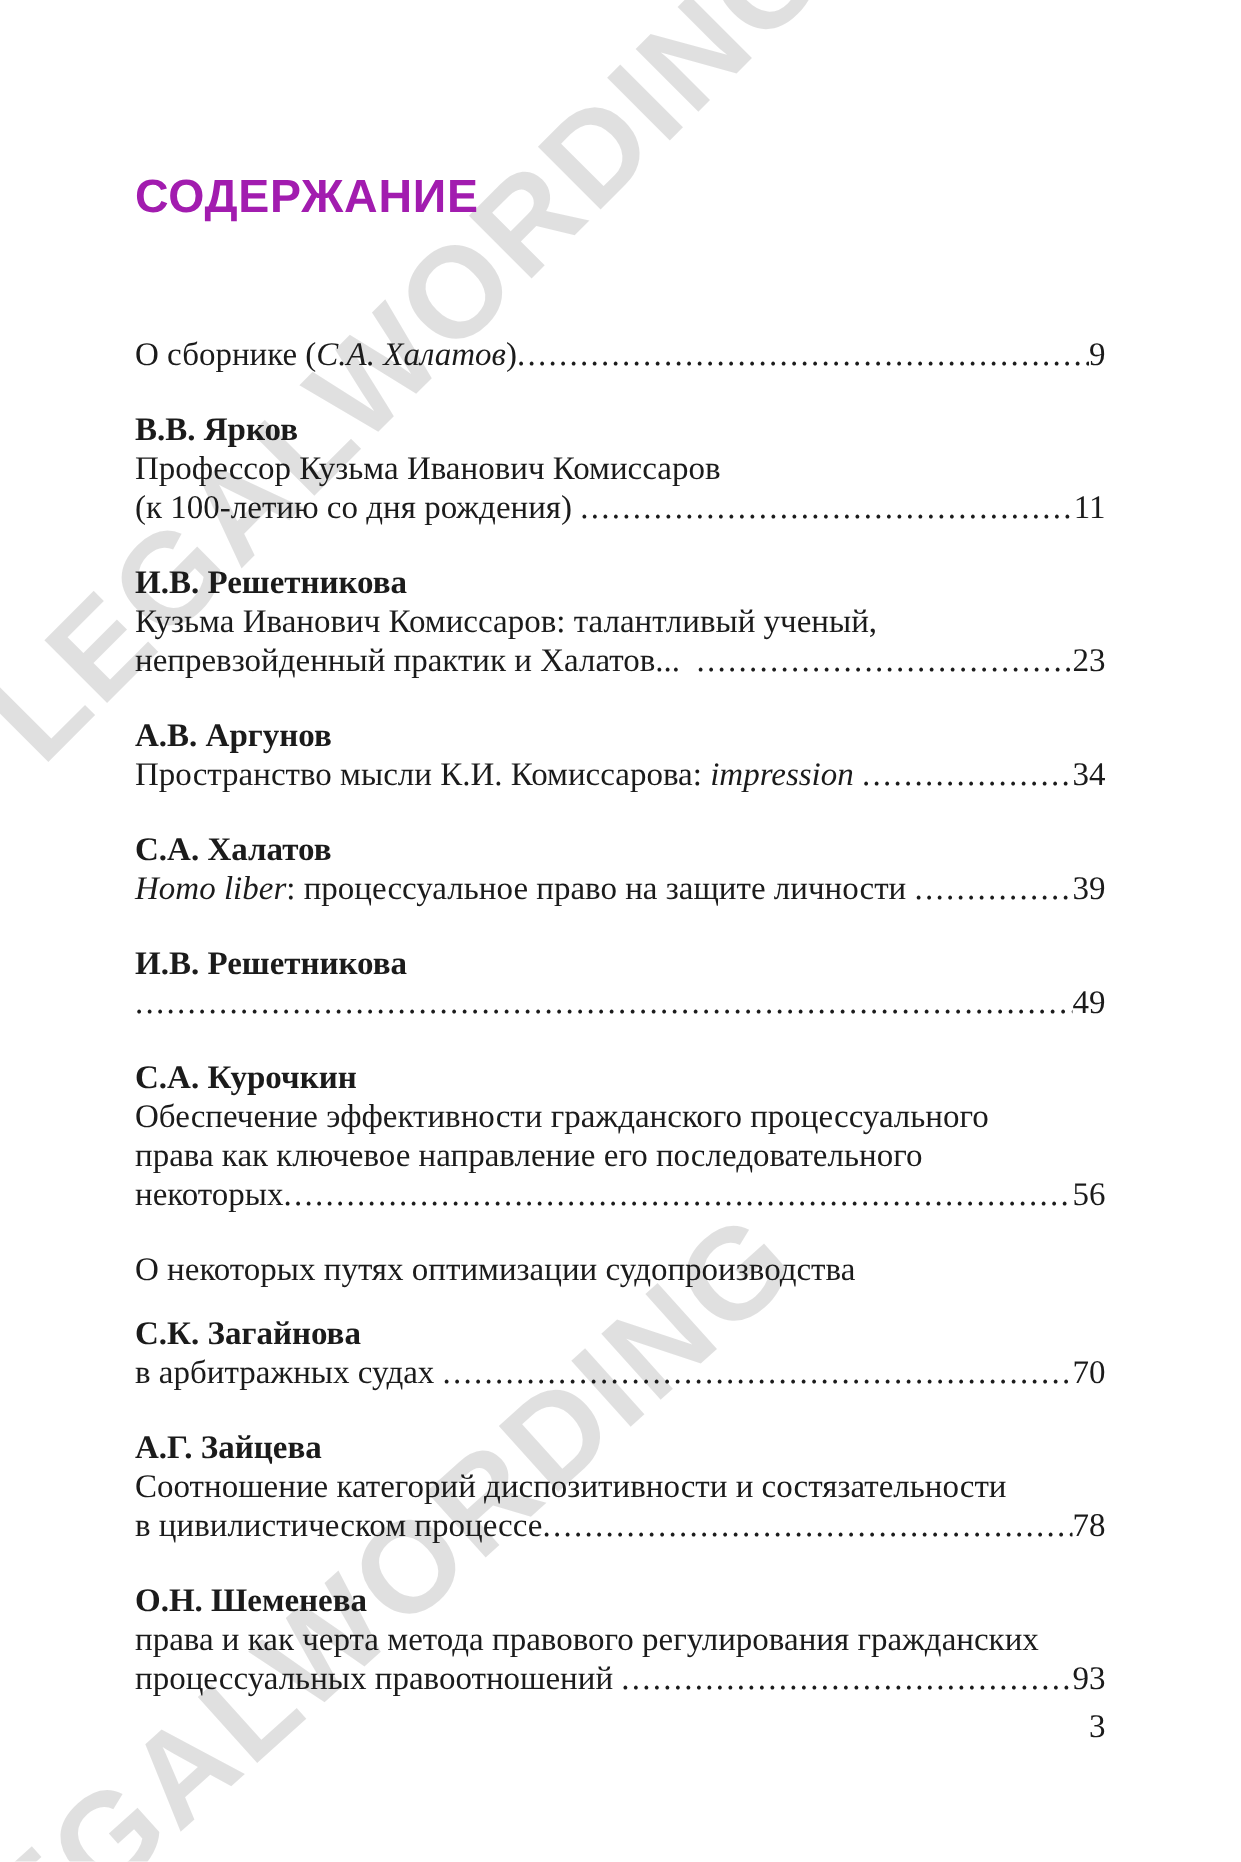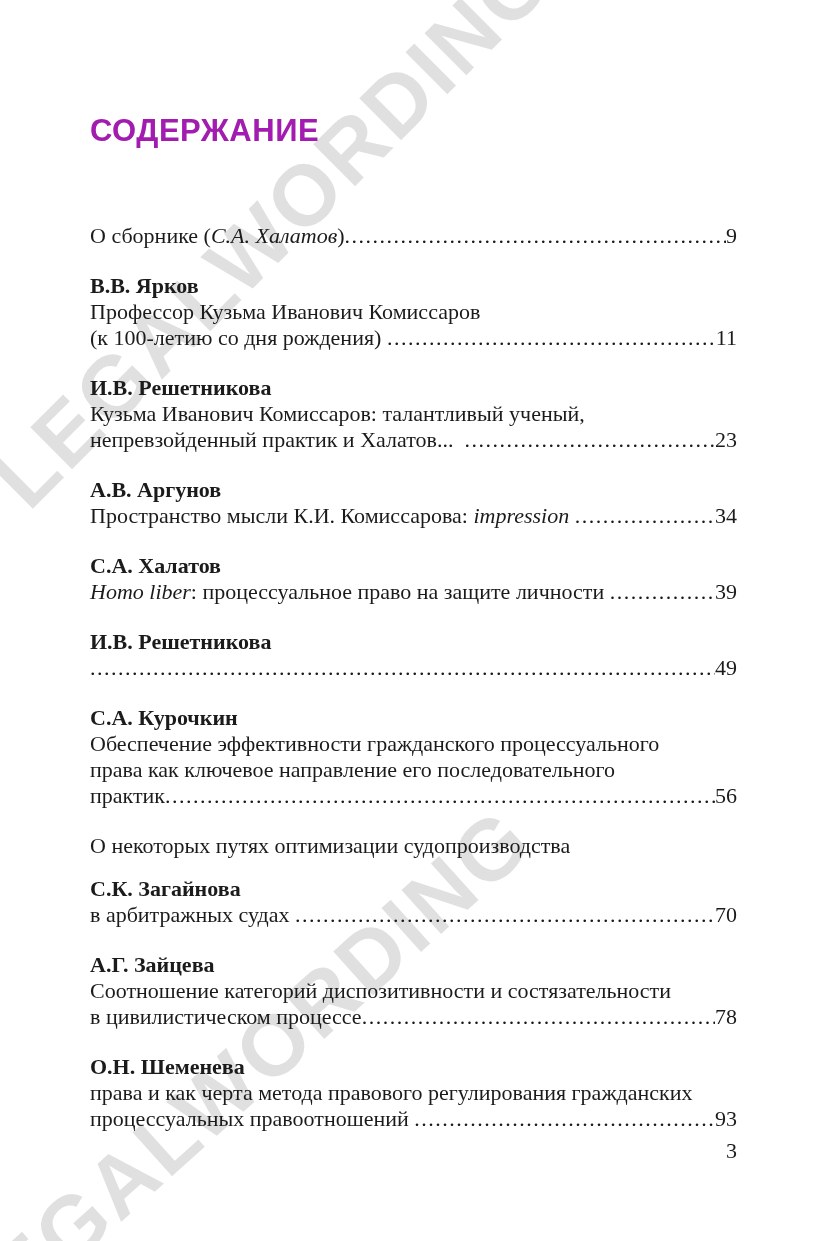--- a/index.html
+++ b/index.html
@@ -140,21 +140,21 @@
           <span class="leader"></span>
           <span class="pg">49</span>
         </p>
       </section>
 
       <section class="entry">
         <p class="line author">С.А. Курочкин</p>
         <p class="line">Обеспечение эффективности гражданского процессуального</p>
         <p class="line">права как ключевое направление его последовательного</p>
         <p class="line last">
-          <span class="txt"><span>практик</span><em></em><span></span></span>
+          <span class="txt"><span>некоторых</span><em></em><span></span></span>
           <span class="leader"></span>
           <span class="pg">56</span>
         </p>
       </section>
 
       <section class="entry">
         <p class="line">О некоторых путях оптимизации судопроизводства</p>
         <p class="line author">С.К. Загайнова</p>
         <p class="line last">
           <span class="txt"><span>в арбитражных судах </span><em></em><span></span></span>

